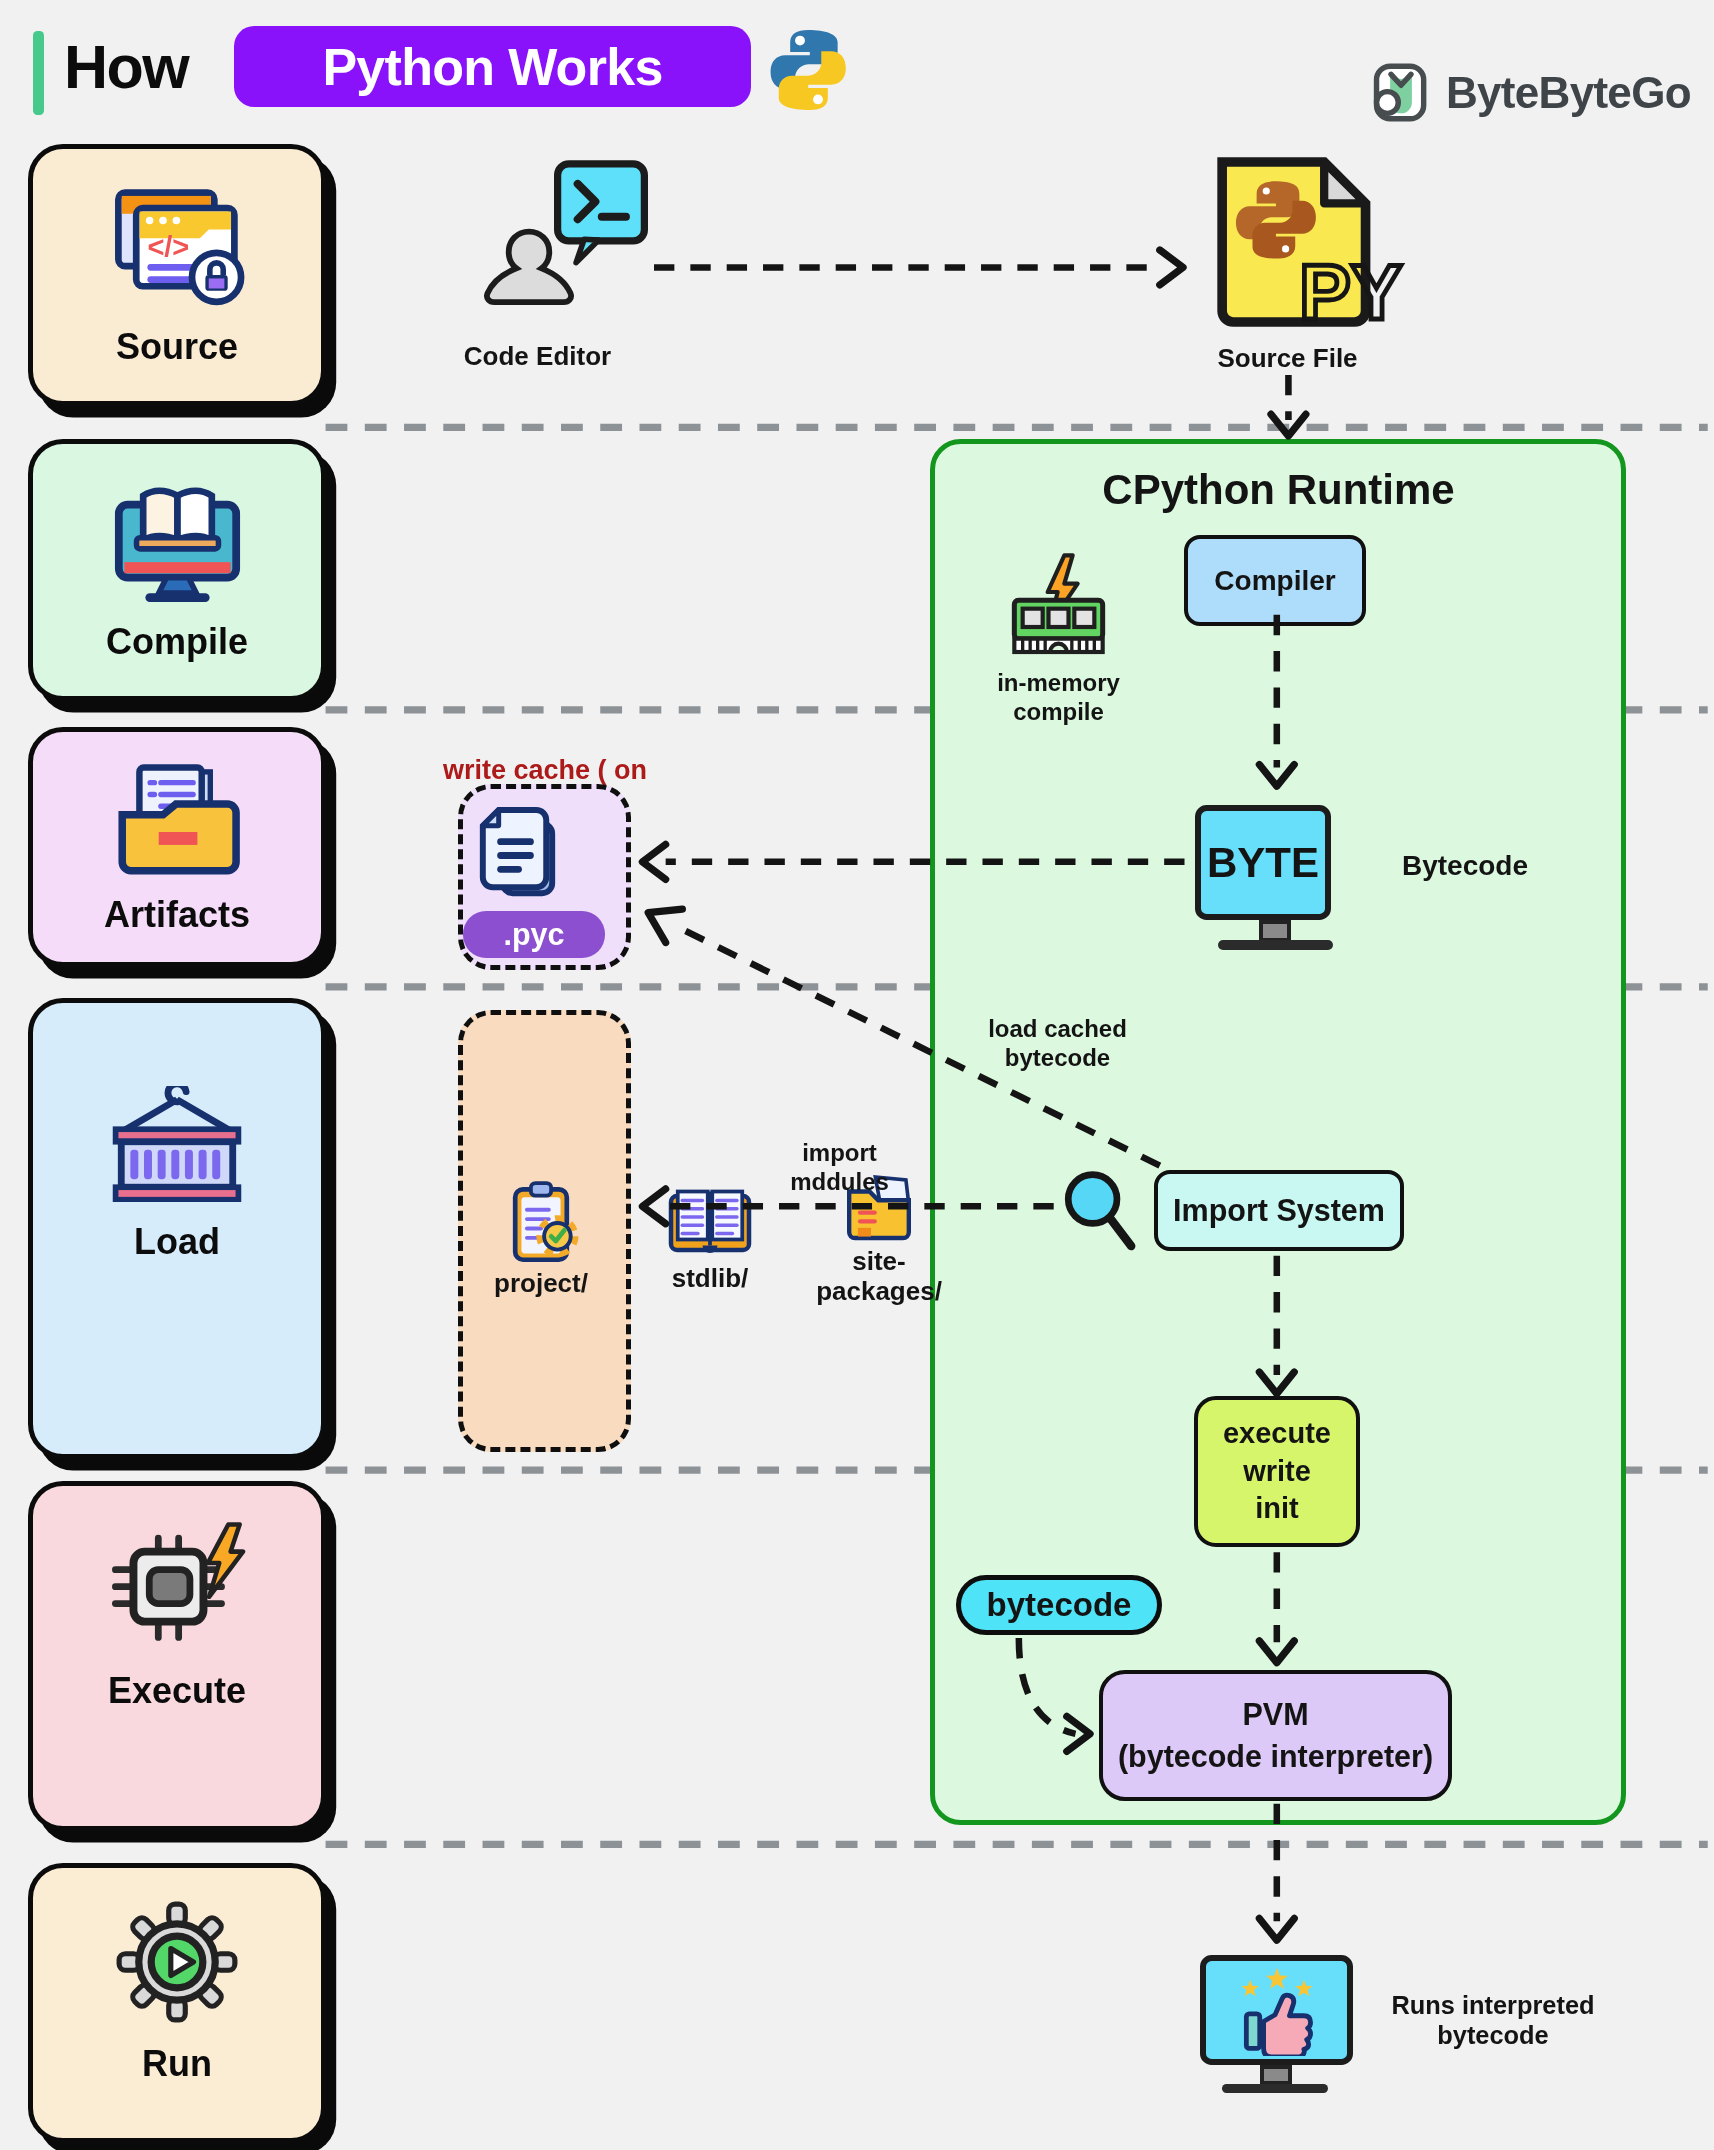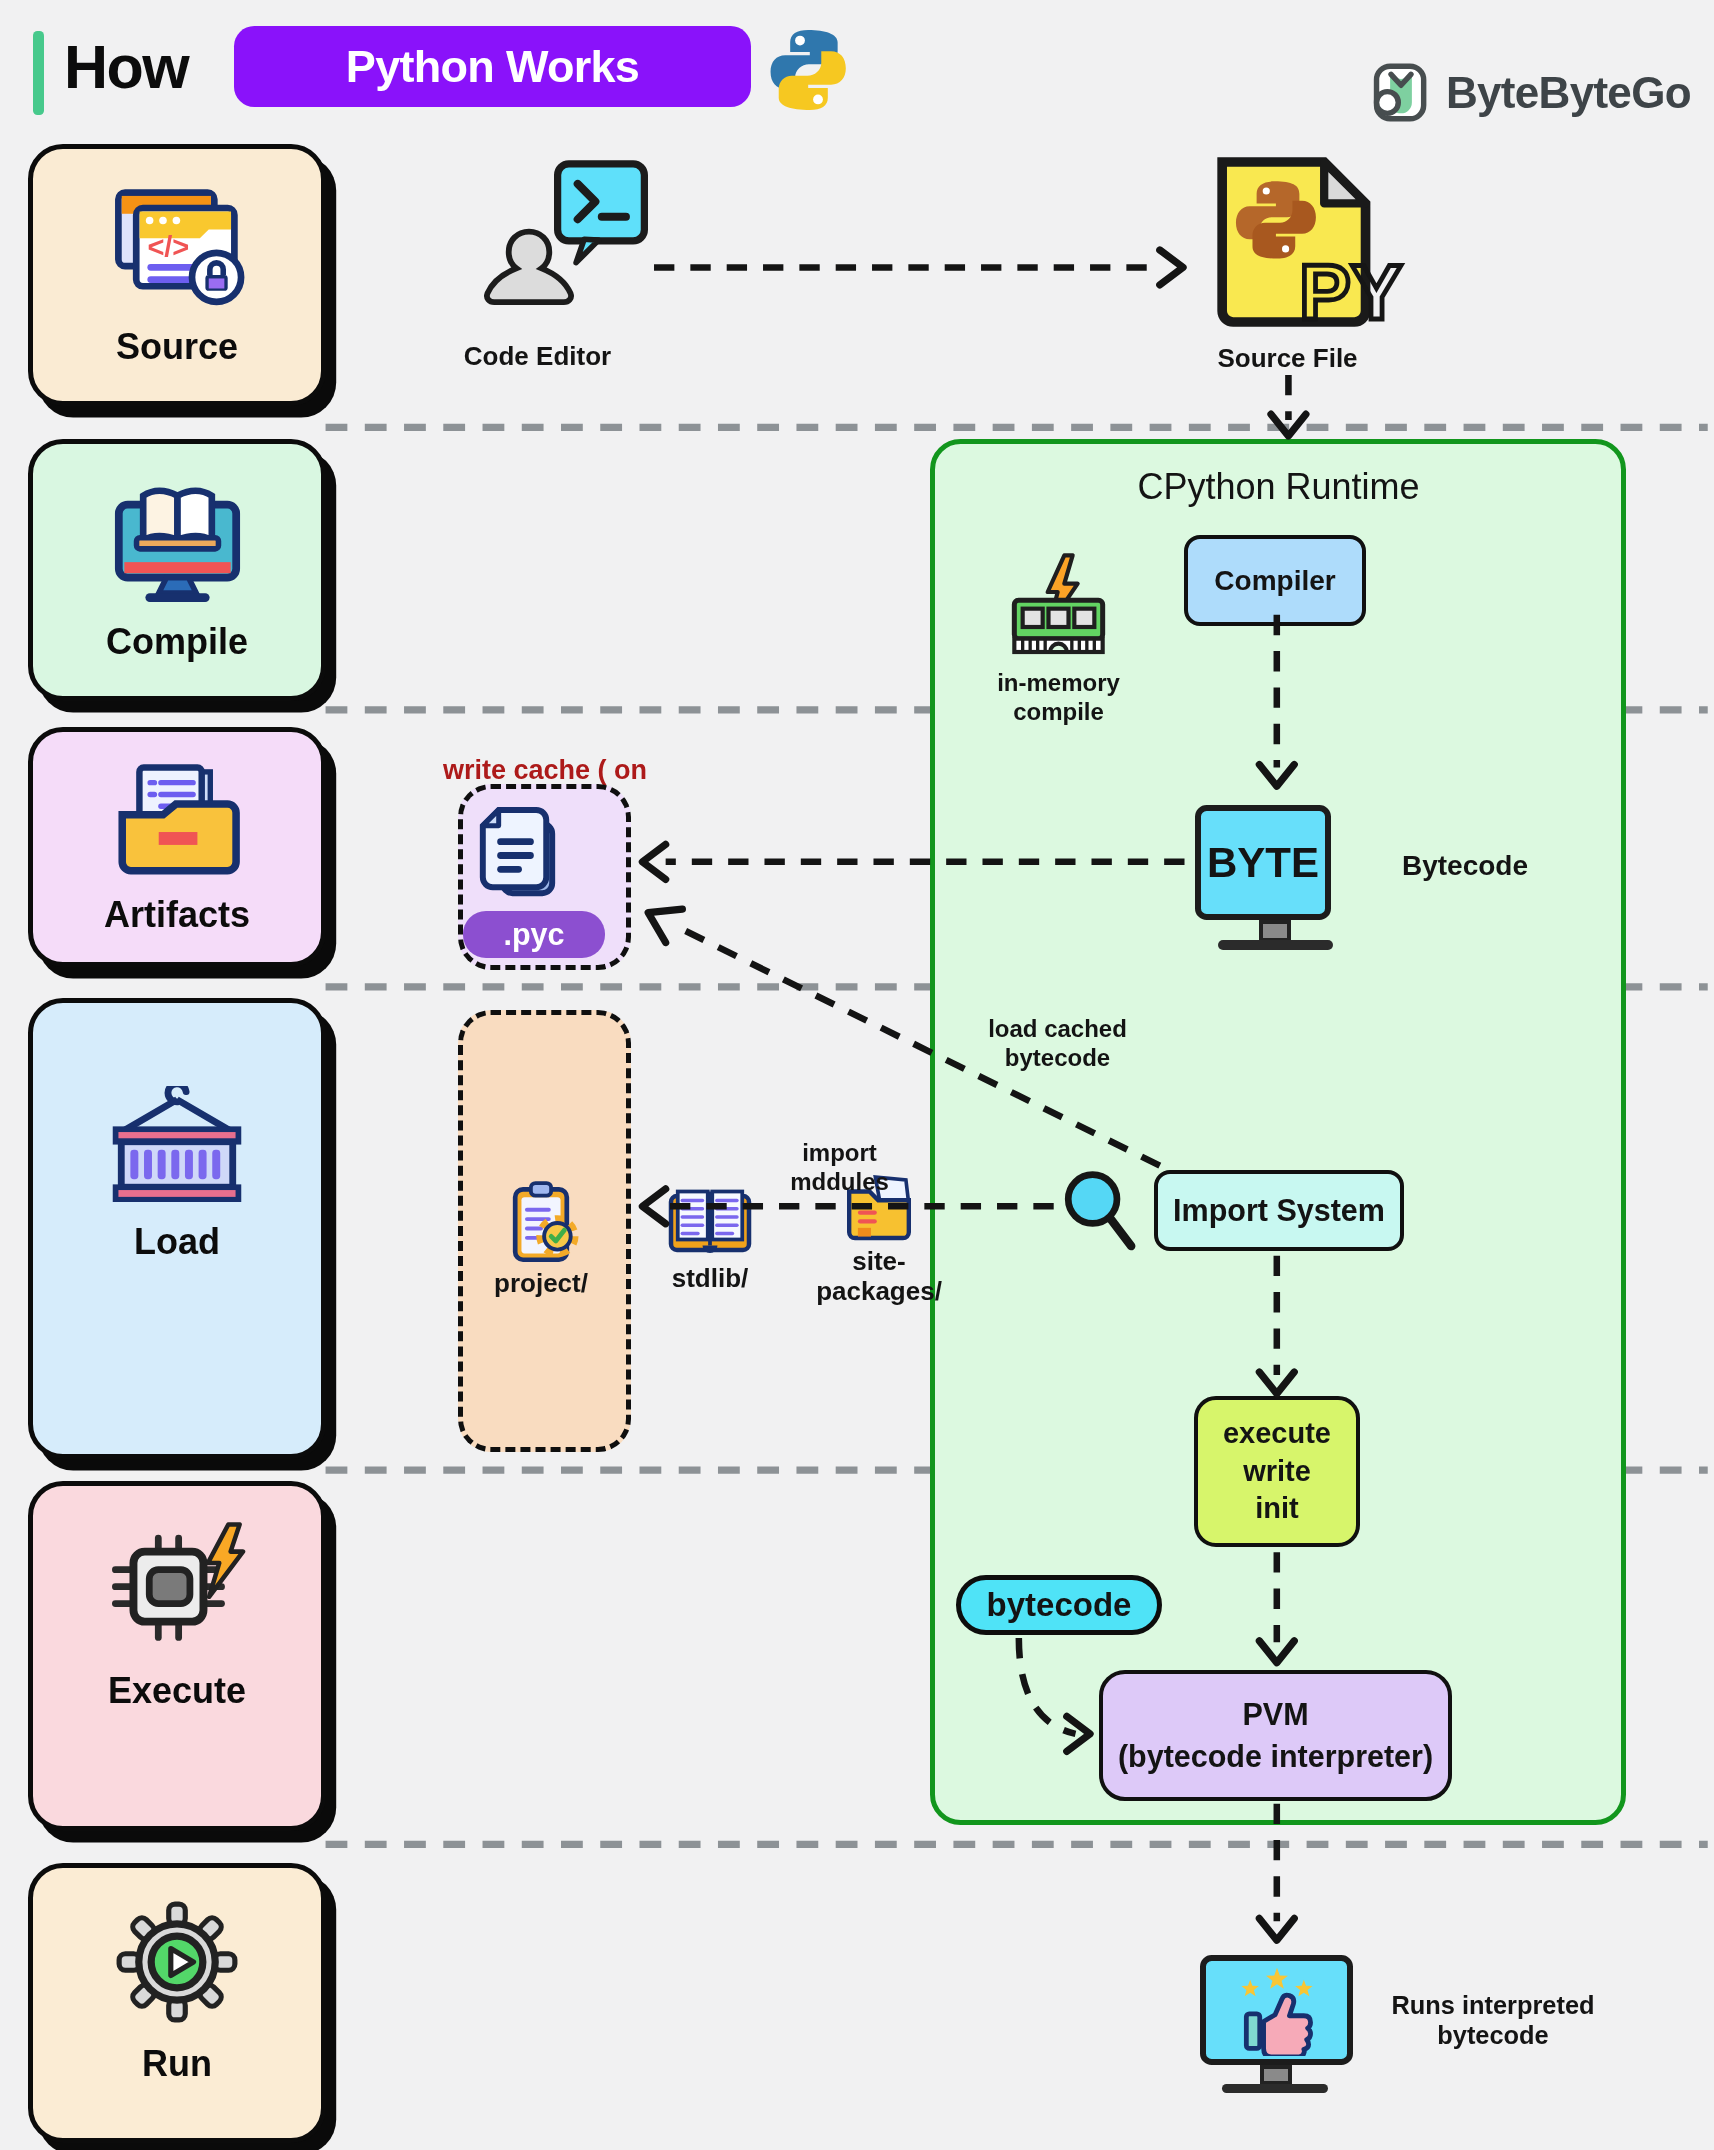--- a/index.html
+++ b/index.html
@@ -6,37 +6,37 @@
   .canvas{position:relative;width:1715px;height:2151px;background:#f1f1f2;overflow:hidden;
           font-family:"Liberation Sans",sans-serif;color:#141414;}
   .abs{position:absolute;}
   svg{display:block;}
   .ctext{text-align:center;}
   
   .accent-bar{left:33px;top:30.5px;width:11px;height:84px;border-radius:4.4px;}
   .title-prefix{left:64px;top:32px;font-size:61px;font-weight:800;letter-spacing:-1.5px;color:#0c0c0c;}
   .title-badge{left:234px;top:26px;width:517px;height:81px;border-radius:20.3px;
                display:flex;align-items:center;justify-content:center;}
-  .title-badge span{color:#fff;font-size:45px;font-weight:800;letter-spacing:-0.7px;}
+  .title-badge span{color:#fff;font-size:52px;font-weight:800;letter-spacing:-0.7px;}
   .brand{left:1372px;top:42px;display:flex;align-items:center;gap:16px;margin-top:20px;}
   .brand-text{font-size:44px;font-weight:700;color:#3e4448;letter-spacing:-0.7px;}
   
   .stage{left:28px;width:298px;border:5.1px solid #0b0b0b;border-radius:35px;
          box-shadow:10.2px 11.6px 0 #0a0a0a;display:flex;flex-direction:column;
          align-items:center;justify-content:center;gap:19px;box-sizing:border-box;}
   .stage-label{font-size:36px;font-weight:800;color:#0c0c0c;}
   
   .node{border:4.4px solid #101010;display:flex;flex-direction:column;align-items:center;
         justify-content:center;box-sizing:border-box;}
   .small-label{font-size:26px;font-weight:700;line-height:1.18;}
   .ann{font-size:24px;font-weight:700;line-height:1.22;}
   
   .runtime-box{left:930px;top:439px;width:696px;height:1386px;border:5.1px solid #12961d;
                border-radius:30.5px;box-sizing:border-box;}
-  .runtime-title{left:966px;top:466px;width:625px;font-size:36px;font-weight:400;}
+  .runtime-title{left:966px;top:466px;width:625px;font-size:42px;font-weight:700;}
   .compiler{left:1184px;top:535px;width:182px;height:91px;border-radius:16px;
             font-size:28px;font-weight:700;}
   .import-system{left:1154px;top:1170px;width:250px;height:81px;border-radius:16px;
                  font-size:30.5px;font-weight:700;}
   .exec-init{left:1194px;top:1396px;width:166px;height:151px;border-radius:22px;
              font-size:29px;font-weight:700;line-height:1.3;}
   .bytecode-pill{left:956px;top:1575px;width:206px;height:60px;border:5.8px solid #0d0d0d;
                  border-radius:32px;font-size:33px;font-weight:800;}
   .pvm{left:1099px;top:1670px;width:353px;height:131px;border-radius:26px;
        font-size:30.5px;font-weight:700;line-height:1.35;}

